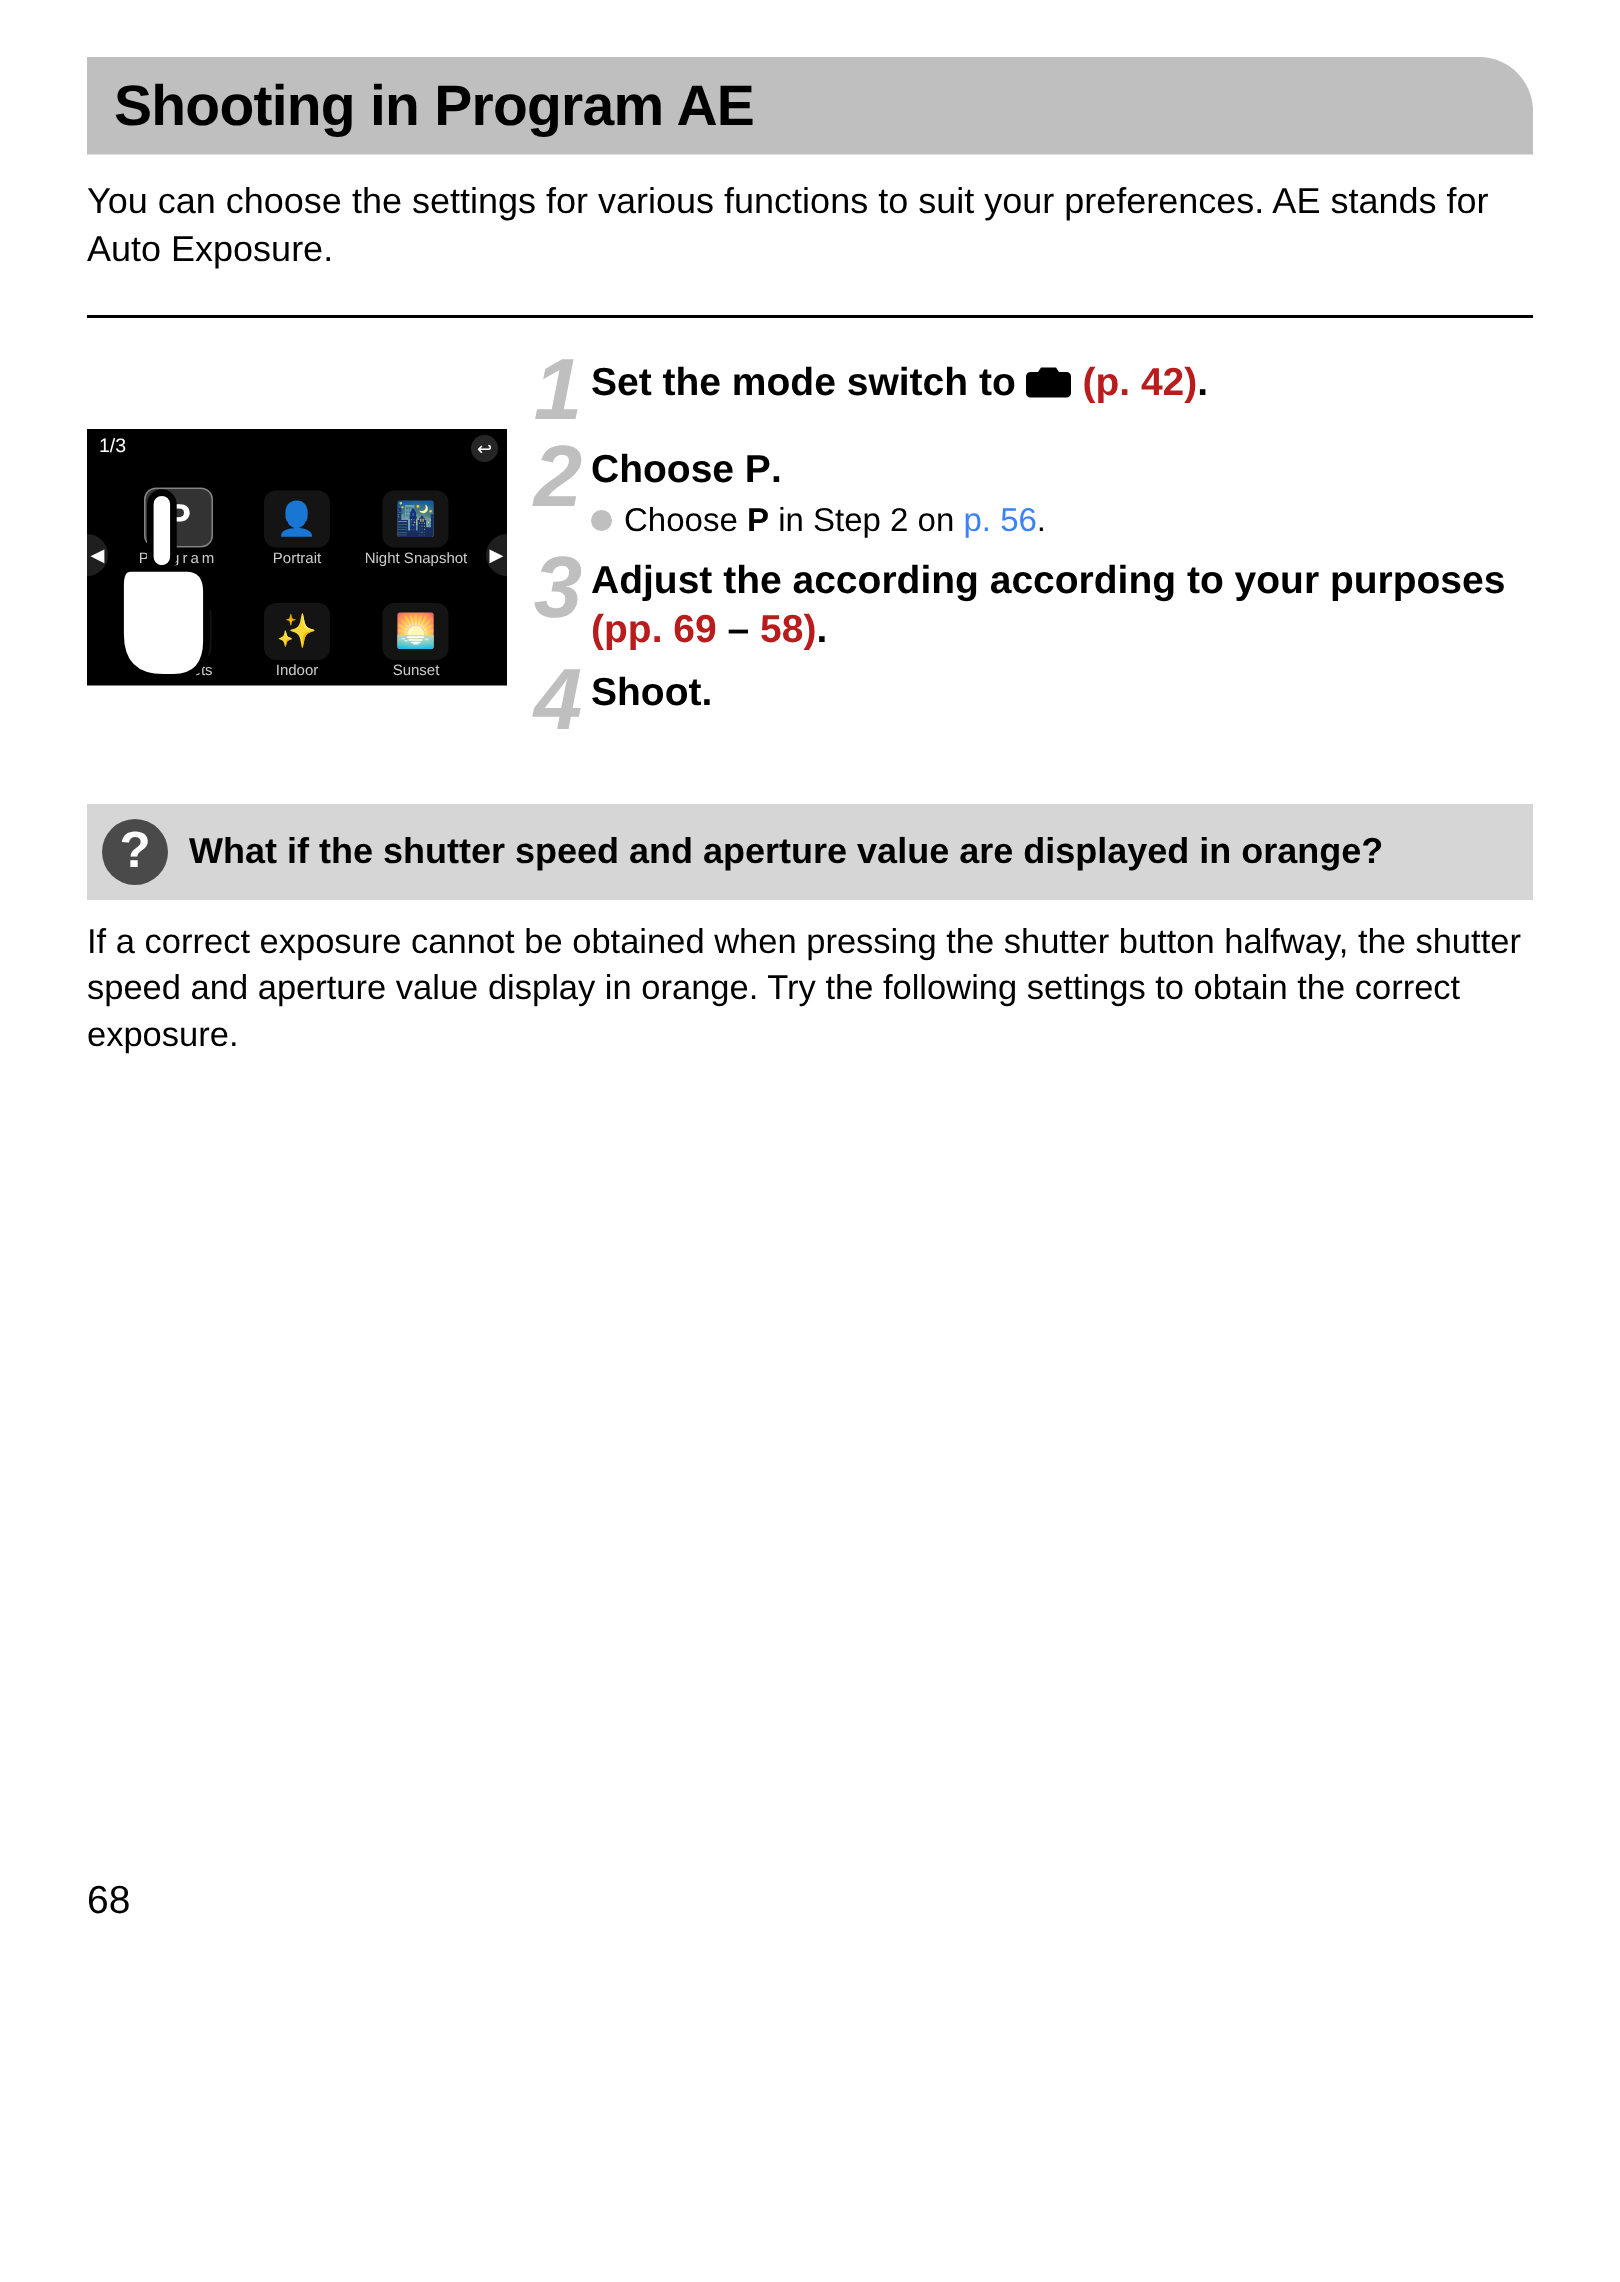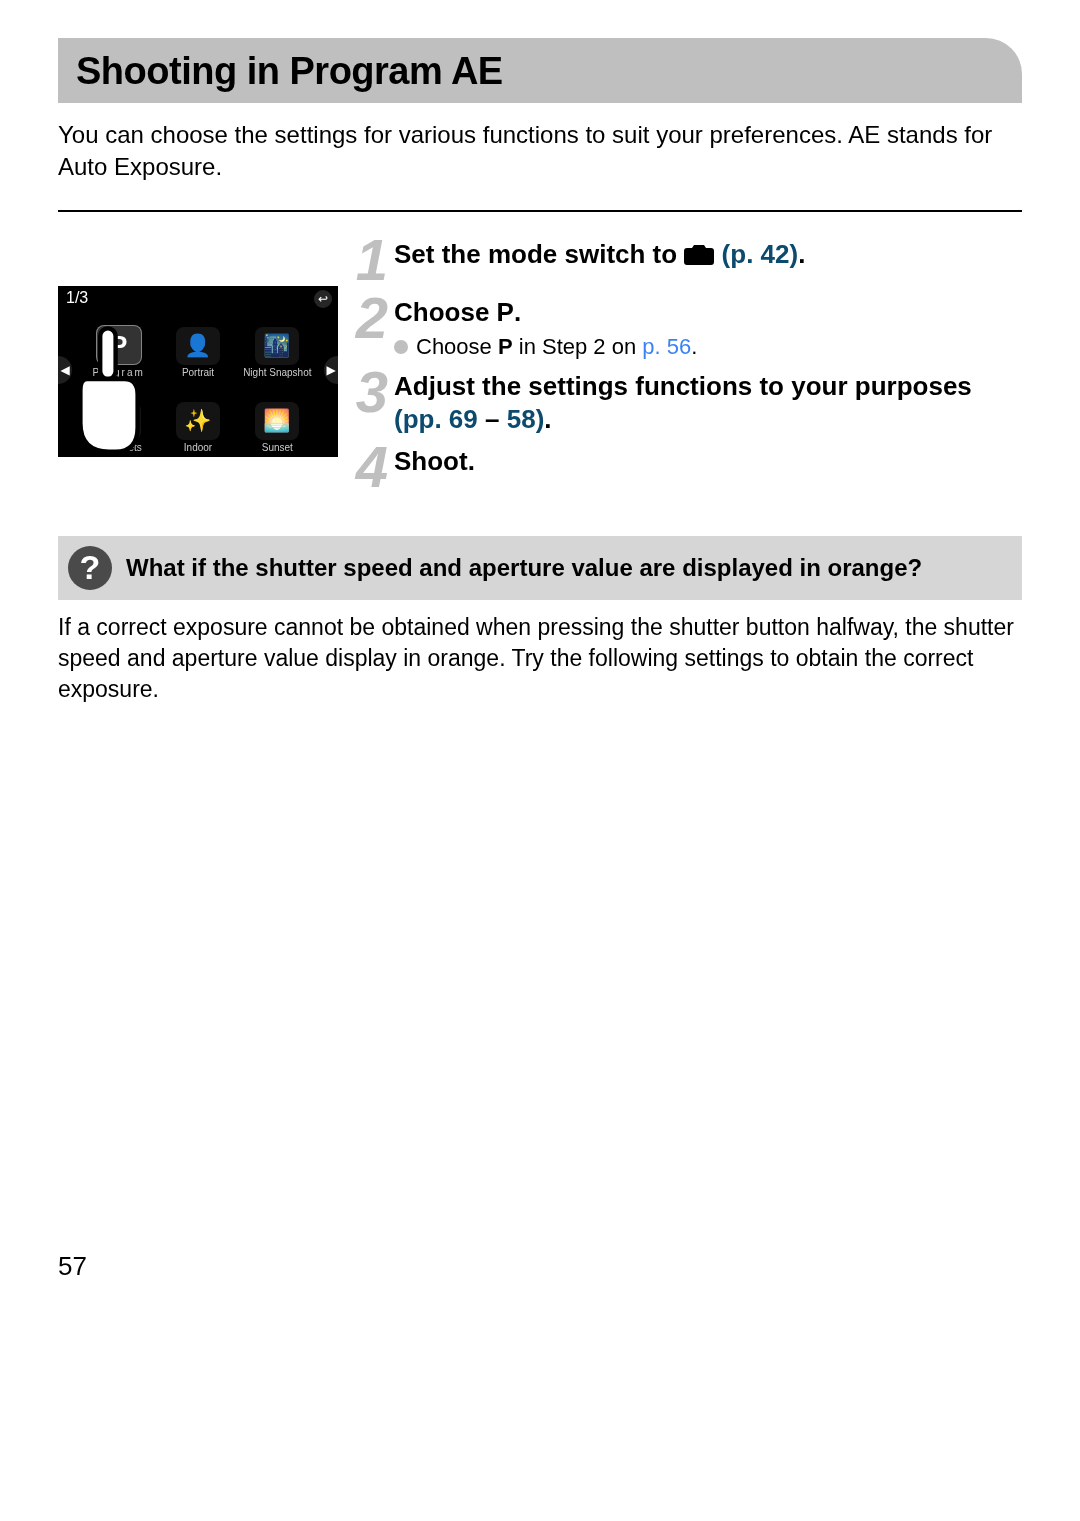--- a/index.html
+++ b/index.html
@@ -49,21 +49,21 @@
     background: #000;
     color: #fff;
     position: relative;
     flex: 0 0 auto;
     margin-top: 52px;
   }
   .lcd .counter {
     position: absolute;
     top: 3px;
     left: 8px;
-    font-size: 16px;
+    font-size: 13px;
     color: #fff;
   }
   .lcd .back {
     position: absolute;
     top: 4px;
     right: 6px;
     width: 18px; height: 18px;
     border-radius: 50%;
     background: rgba(255,255,255,.15);
     display: flex;
@@ -147,21 +147,21 @@
     font-size: 22px;
     margin-top: 6px;
     display: flex;
     align-items: center;
     gap: 8px;
   }
   .bullet {
     width: 14px; height: 14px; border-radius: 50%; background: #bfbfbf; flex:0 0 auto;
   }
   .link { color: #3b82f6; }
-  .link-bold { color: #0c4a6e; font-weight: 700; }
+  .link-bold { color: #b91c1c; font-weight: 700; }
   .P {
     font-family: Arial, Helvetica, sans-serif;
     font-weight: 900;
   }
   
   .qblock {
     margin-top: 36px;
     background: #d6d6d6;
     padding: 10px 16px 10px 10px;
     display: flex;
@@ -289,21 +289,21 @@
               <span>Choose </span><span class="P">P</span><span> in Step 2 on </span><span class="link">p. 56</span><span>.</span>
             </span>
           </div>
         </div>
       </div>
 
       <div class="step">
         <div class="step-num">3</div>
         <div class="step-body">
           <span class="step-title">
-            <span>Adjust the settings functions to your purposes </span><span class="link-bold">(pp. 69</span><span> – </span><span class="link-bold">58)</span><span>.</span>
+            <span>Adjust the according according to your purposes </span><span class="link-bold">(pp. 69</span><span> – </span><span class="link-bold">58)</span><span>.</span>
           </span>
         </div>
       </div>
 
       <div class="step">
         <div class="step-num">4</div>
         <div class="step-body">
           <span class="step-title">Shoot.</span>
         </div>
       </div>
@@ -313,14 +313,14 @@
 
   <div class="qblock">
     <div class="qmark">?</div>
     <div class="qtext">What if the shutter speed and aperture value are displayed in orange?</div>
   </div>
 
   <div class="answer">
     <span>If a correct exposure cannot be obtained when pressing the shutter button halfway, the shutter speed and aperture value display in orange. Try the following settings to obtain the correct exposure.</span>
   </div>
 
-  <div class="page-num">57</div>
+  <div class="page-num">68</div>
 </div>
 
 </body></html>

